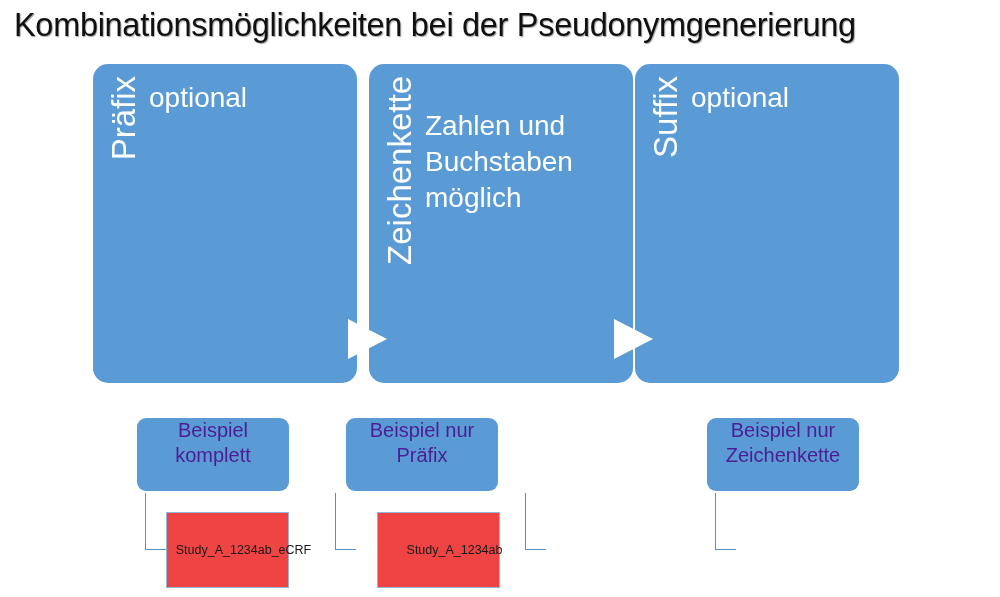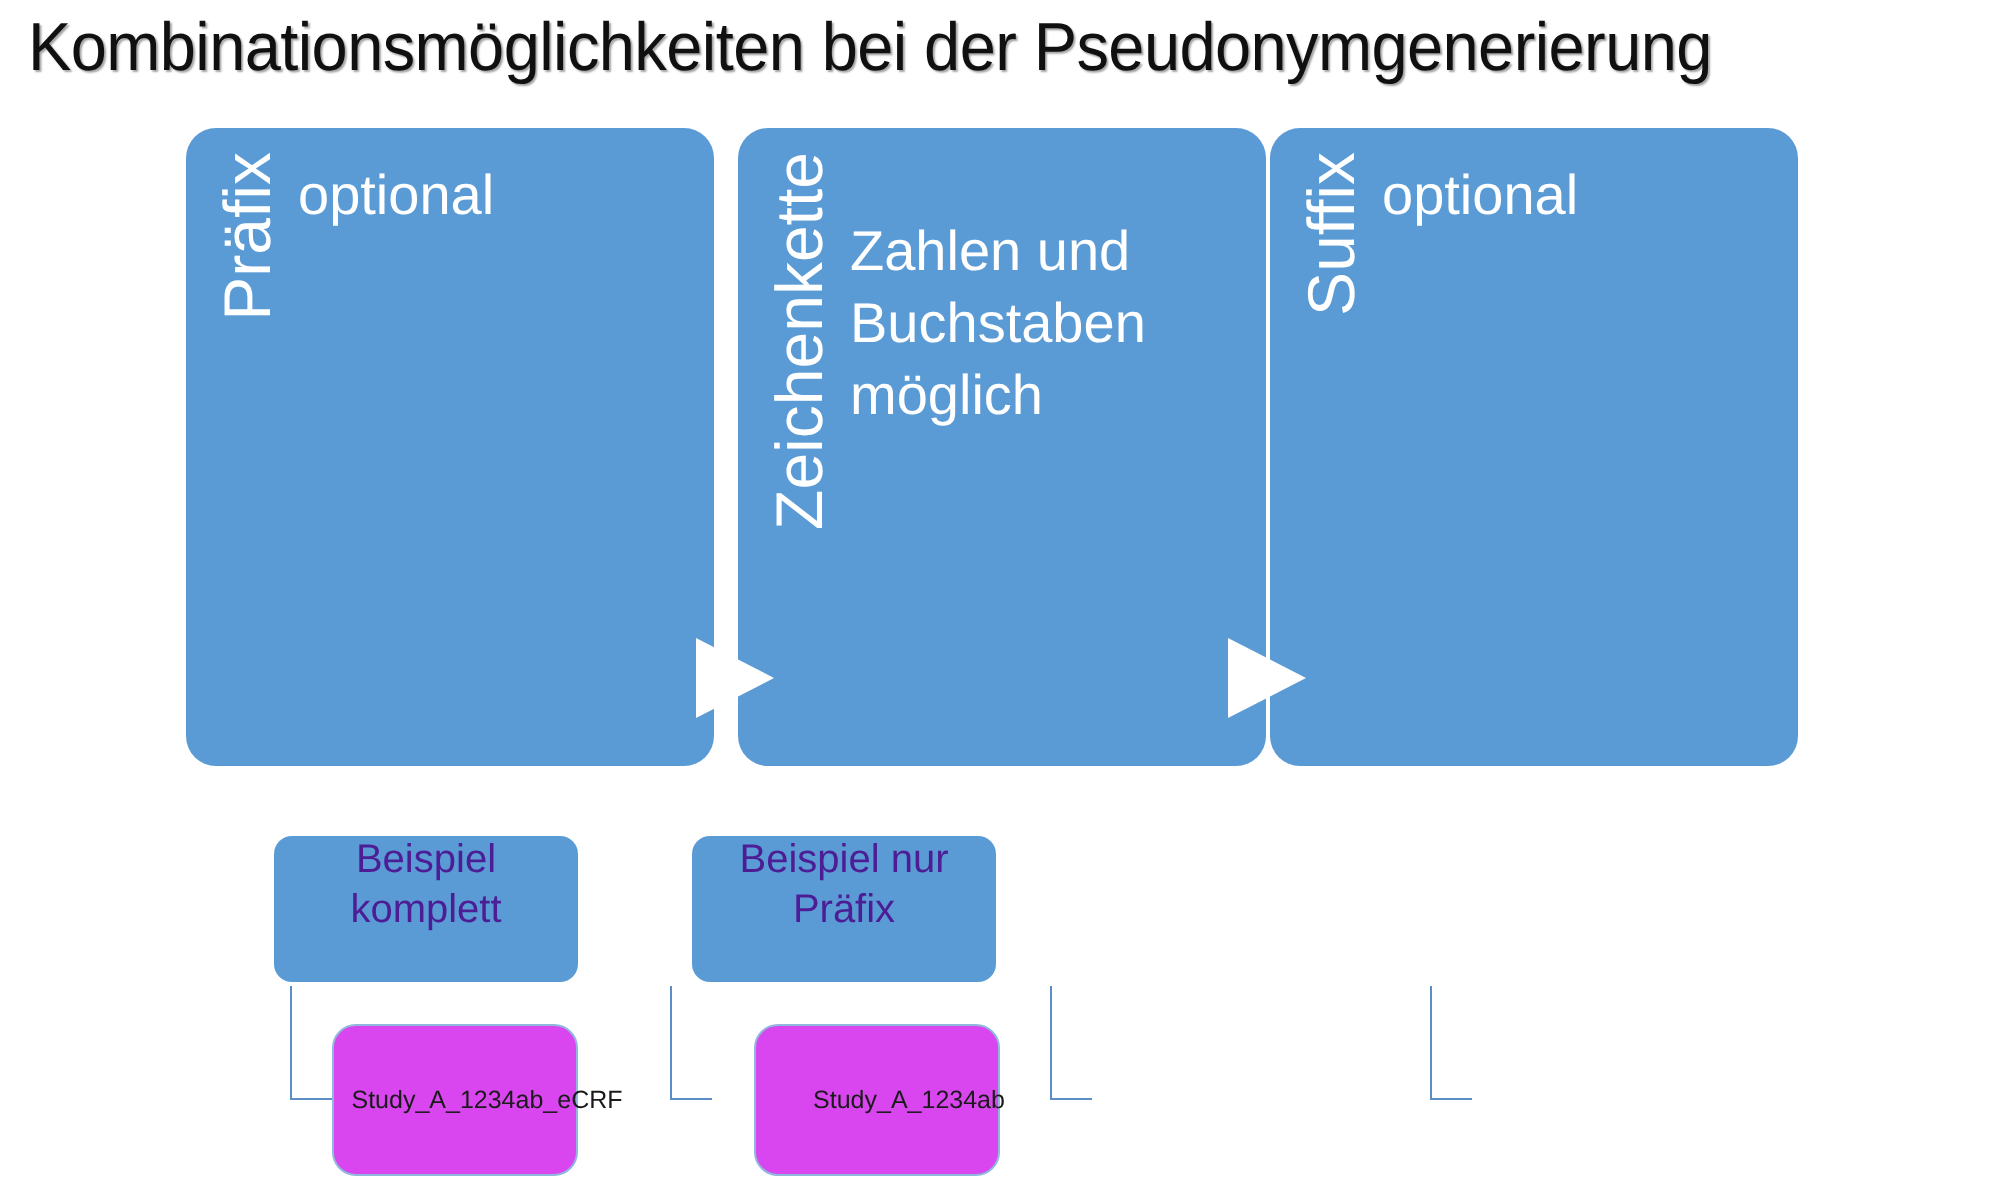--- a/index.html
+++ b/index.html
@@ -106,23 +106,23 @@
   #exlab1 { left: 137px; width: 152px; }
   #exlab2 { left: 327px; width: 152px; margin-left: 19px; }
   #exlab3 { left: 517px; width: 152px; }
   #exlab4 { left: 707px; width: 152px; }
 
   
   .ex-box {
     position: absolute;
     top: 512px;
     height: 76px;
-    background: #d946ef;
+    background: #ef4444;
     border: 1px solid #8FB8DC;
-    border-radius: 12px;
+    border-radius: 0;
     color: #1a1a1a;
     font-size: 12.5px;
     text-align: center;
     display: flex;
     align-items: center;
     justify-content: center;
     box-sizing: border-box;
     padding-left: 32px;
   }
   #exbox1 { left: 166px; width: 123px; }
@@ -180,20 +180,23 @@
 
   <div class="arrow" id="arrow1"></div>
   <div class="arrow" id="arrow2"></div>
 
   <div class="ex-label" id="exlab1">
     <span>Beispiel komplett</span>
   </div>
   <div class="ex-label" id="exlab2">
     <span>Beispiel nur Präfix</span>
   </div>
+  <div class="ex-label" id="exlab4">
+    <span>Beispiel nur Zeichenkette</span>
+  </div>
 
   <div class="conn" id="conn1">
     <div class="v"></div>
     <div class="h"></div>
   </div>
   <div class="conn" id="conn2">
     <div class="v"></div>
     <div class="h"></div>
   </div>
   <div class="conn" id="conn3">

